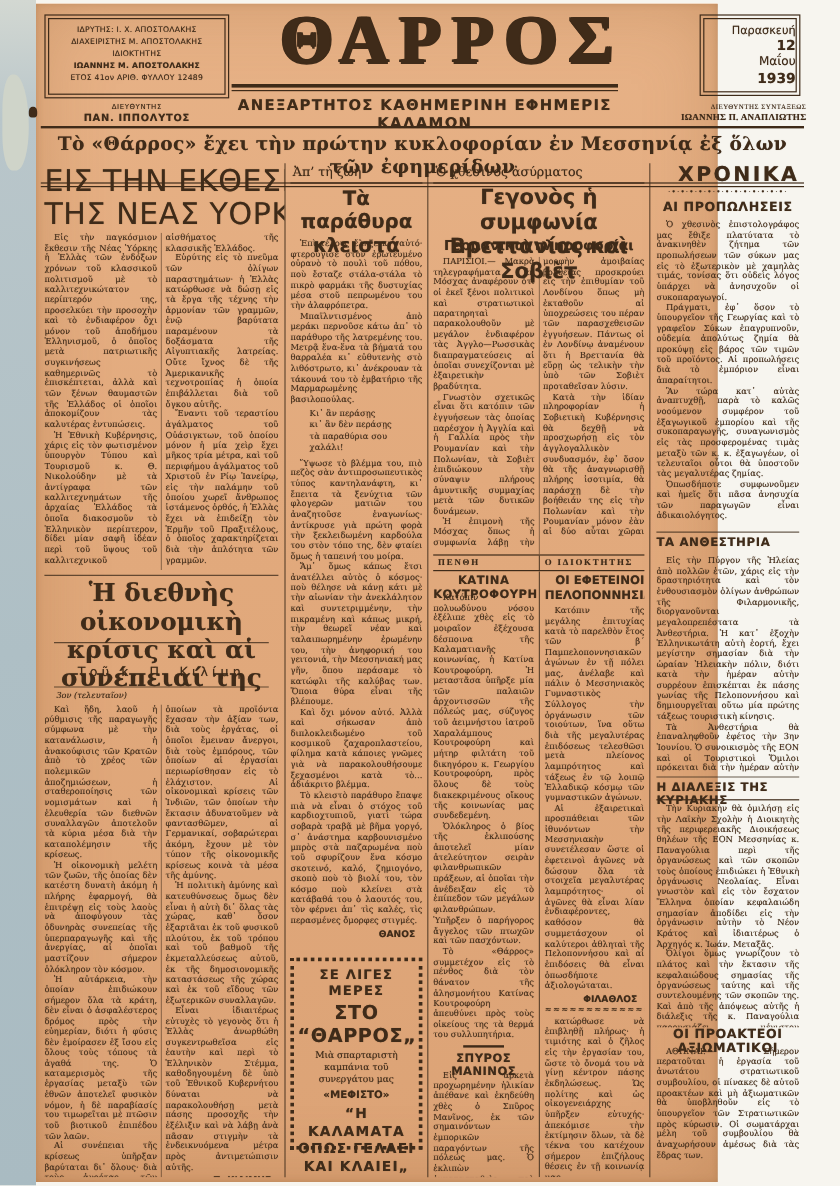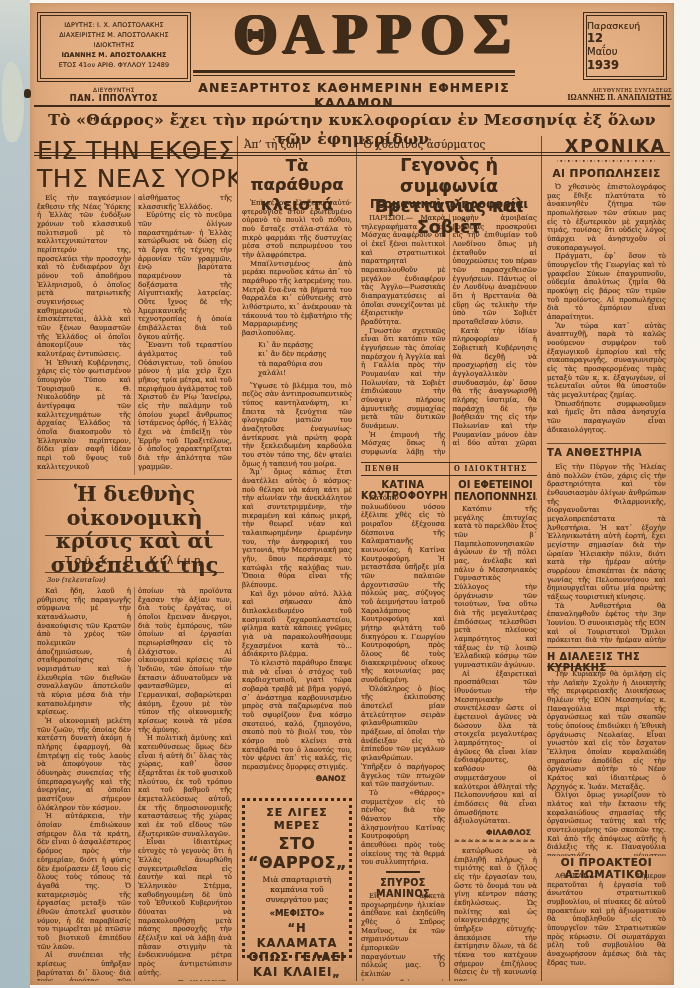--- a/index.html
+++ b/index.html
@@ -11,21 +11,21 @@
   *{box-sizing:border-box;margin:0;padding:0}
   html,body{width:700px;height:988px;overflow:hidden}
   body{position:relative;background:#f7f5ef;font-family:"DejaVu Serif",serif;color:var(--ink)}
 
   
   .strip{position:absolute;left:0;top:0;width:30px;height:988px;
          background:linear-gradient(180deg,#d3d8d2 0%,#b9c6ca 10%,#aebfc5 55%,#a9bbc2 100%)}
   .strip-patch{position:absolute;left:2px;top:62px;width:22px;height:80px;background:#cfd4c9;border-radius:40% 60% 50% 40%}
 
   
-  .paper{position:absolute;left:30px;top:3px;width:644px;height:982px;
+  .paper{position:absolute;left:30px;top:3px;width:568px;height:982px;
          background:linear-gradient(180deg,#e7b287 0%,#e2aa7d 40%,#dca376 100%);
          box-shadow:inset 0 0 60px rgba(150,95,45,.30), inset 0 0 6px rgba(120,70,30,.25);
          color:var(--ink)}
   .paper *{text-shadow:0 0 .6px rgba(63,43,25,.55)}
 
   
   .fbox{position:absolute;left:10px;top:12px;width:148px;height:64px;border:1px solid var(--ink);
         outline:1px solid var(--ink);outline-offset:2px;text-align:center;padding-top:5px;
         font-family:"DejaVu Sans",sans-serif}
   .fbox .fl{font-size:6.4px;line-height:1.55;letter-spacing:.2px}
@@ -38,21 +38,21 @@
   .mast-title{position:absolute;left:158px;top:0px;width:332px;text-align:right;
               font-family:Liberation Serif, serif;font-weight:bold;font-size:57px;line-height:1.08;
               letter-spacing:9px;text-indent:9px;
               text-shadow:1.4px 0 0 currentColor,-1.4px 0 0 currentColor,0 1px 0 currentColor}
   .mast-rule{position:absolute;left:163px;top:67px;width:322px;height:6px;
              border-top:3px solid var(--ink);border-bottom:1px solid var(--ink)}
   .mast-sub{position:absolute;left:150px;top:77px;width:348px;text-align:center;
             font-family:"DejaVu Sans",sans-serif;font-weight:bold;font-size:12.4px;letter-spacing:1.1px}
 
   .dbox{position:absolute;left:556px;top:12px;width:78px;height:62px;border:1px solid var(--ink);
-        outline:1px solid var(--ink);outline-offset:2px;text-align:left;padding-top:4px;
+        outline:1px solid var(--ink);outline-offset:2px;text-align:right;padding-top:4px;
         font-family:"DejaVu Sans",sans-serif}
   .dbox .w{font-size:9.4px;line-height:1.3}
   .dbox .d{font-size:11.5px;font-weight:bold;line-height:1.2}
   .dbox .m{font-size:10px;line-height:1.2}
   .dbox .y{font-size:11.5px;font-weight:bold;line-height:1.3}
   .editor{position:absolute;left:530px;top:84px;width:112px;text-align:right;font-family:Liberation Serif, serif}
   .editor .lab{font-size:5.8px;letter-spacing:.4px}
   .editor .nam{font-size:7.6px;font-weight:bold;letter-spacing:.2px}
 
   
@@ -109,21 +109,21 @@
           font-family:Liberation Serif, serif;font-weight:bold;font-size:7.4px;letter-spacing:1.5px}
   .secrow .cell{width:50%;padding:1px 0 0 4px}
   .secrow .cell+.cell{border-left:1px solid var(--rule)}
   .halves{display:flex;flex:1;overflow:hidden}
   .half{width:50%;overflow:hidden;padding-top:3px}
   .half+.half{border-left:1px solid var(--rule);padding-left:4px}
   .half:first-child{padding-right:4px}
   .h-obit{font-family:"DejaVu Sans",sans-serif;font-weight:bold;font-size:9.6px;text-align:center;
           letter-spacing:.4px;height:15px}
   .h-sport{font-family:"DejaVu Sans",sans-serif;font-weight:bold;font-size:9.8px;line-height:1.2;
-           text-align:center;height:26px}
+           text-align:right;height:26px}
   .shortrule{width:34px;border-top:2px solid var(--ink);margin:4px auto 4px}
   .squiggle{font-size:7px;letter-spacing:1px;text-align:center;line-height:1;padding:1px 0 2px;overflow:hidden;white-space:nowrap}
 
   
   .xron{font-family:"DejaVu Sans",sans-serif;font-weight:bold;font-size:17px;letter-spacing:2px;
         text-align:right;height:22px}
   .orn{font-size:6px;text-align:center;letter-spacing:1px;height:9px;line-height:1;overflow:hidden;white-space:nowrap}
   .h4{font-family:"DejaVu Sans",sans-serif;font-weight:bold;font-size:10.5px;text-align:center;
       letter-spacing:.5px;height:16px}
   .h4.left{text-align:left;font-size:9.8px}

